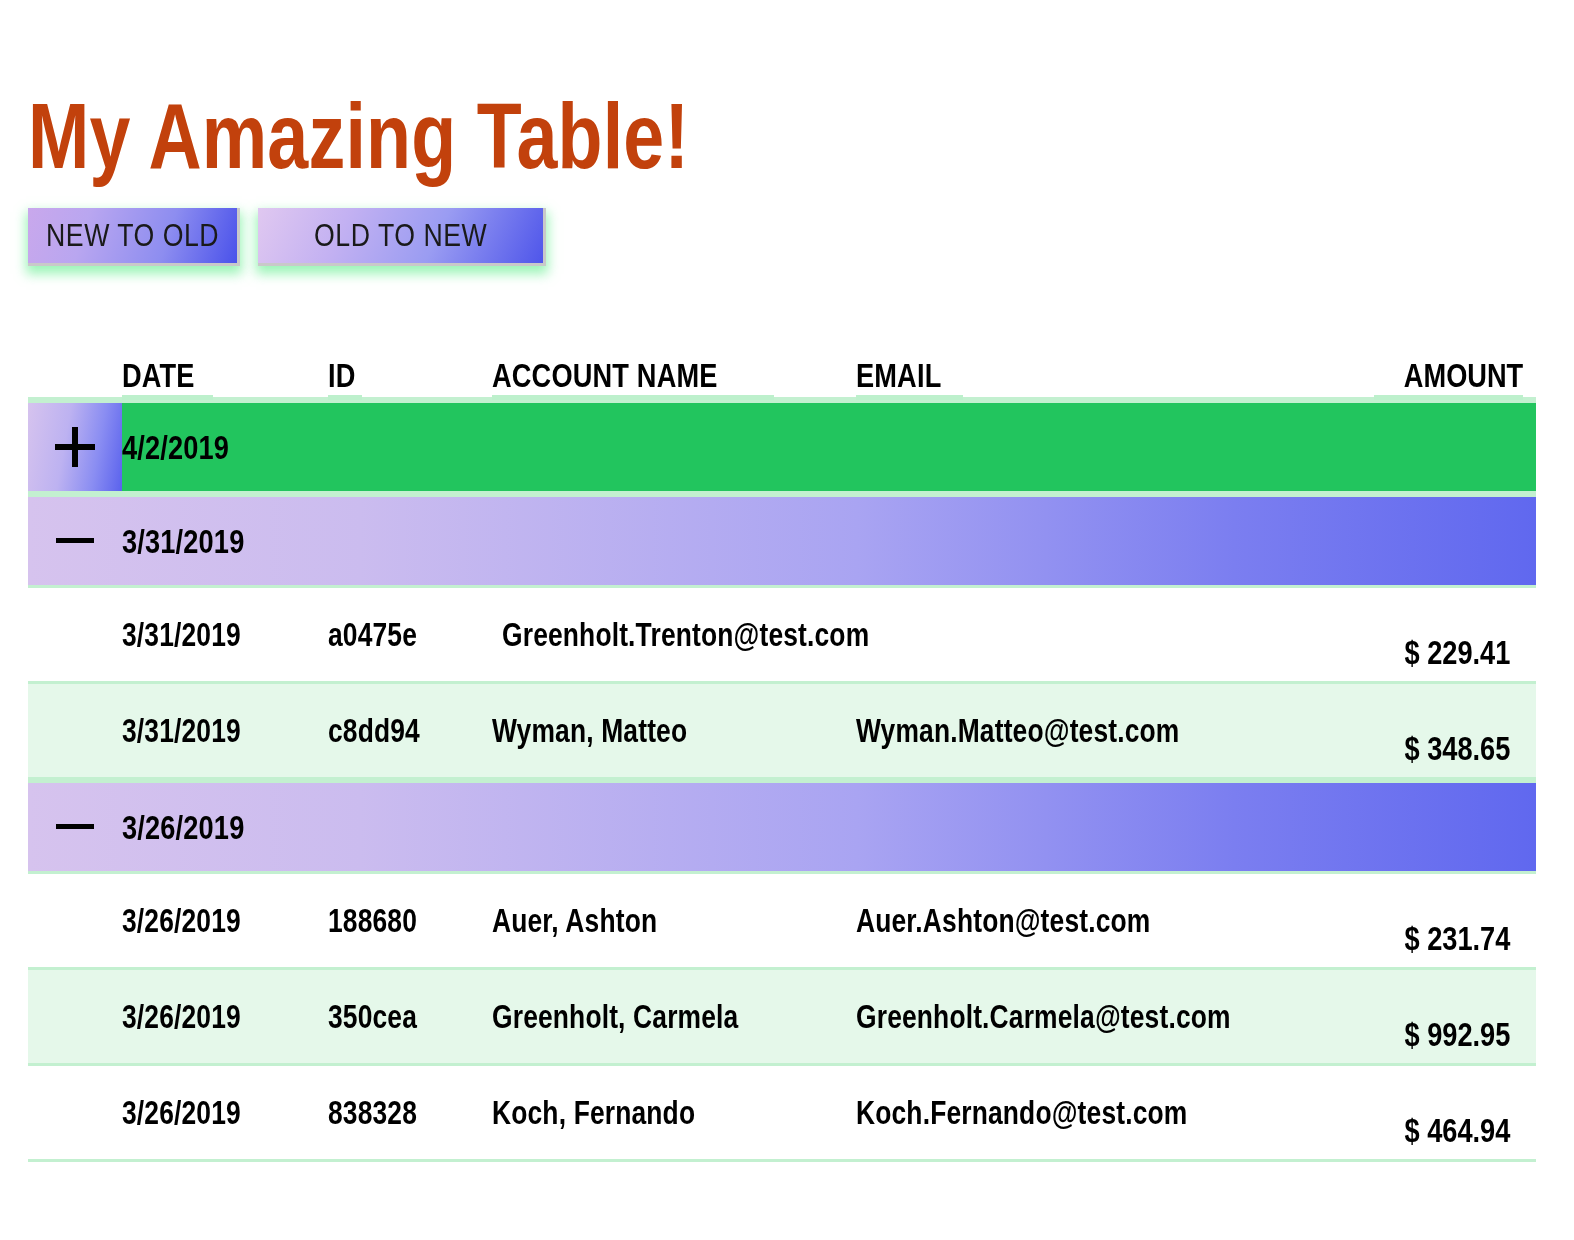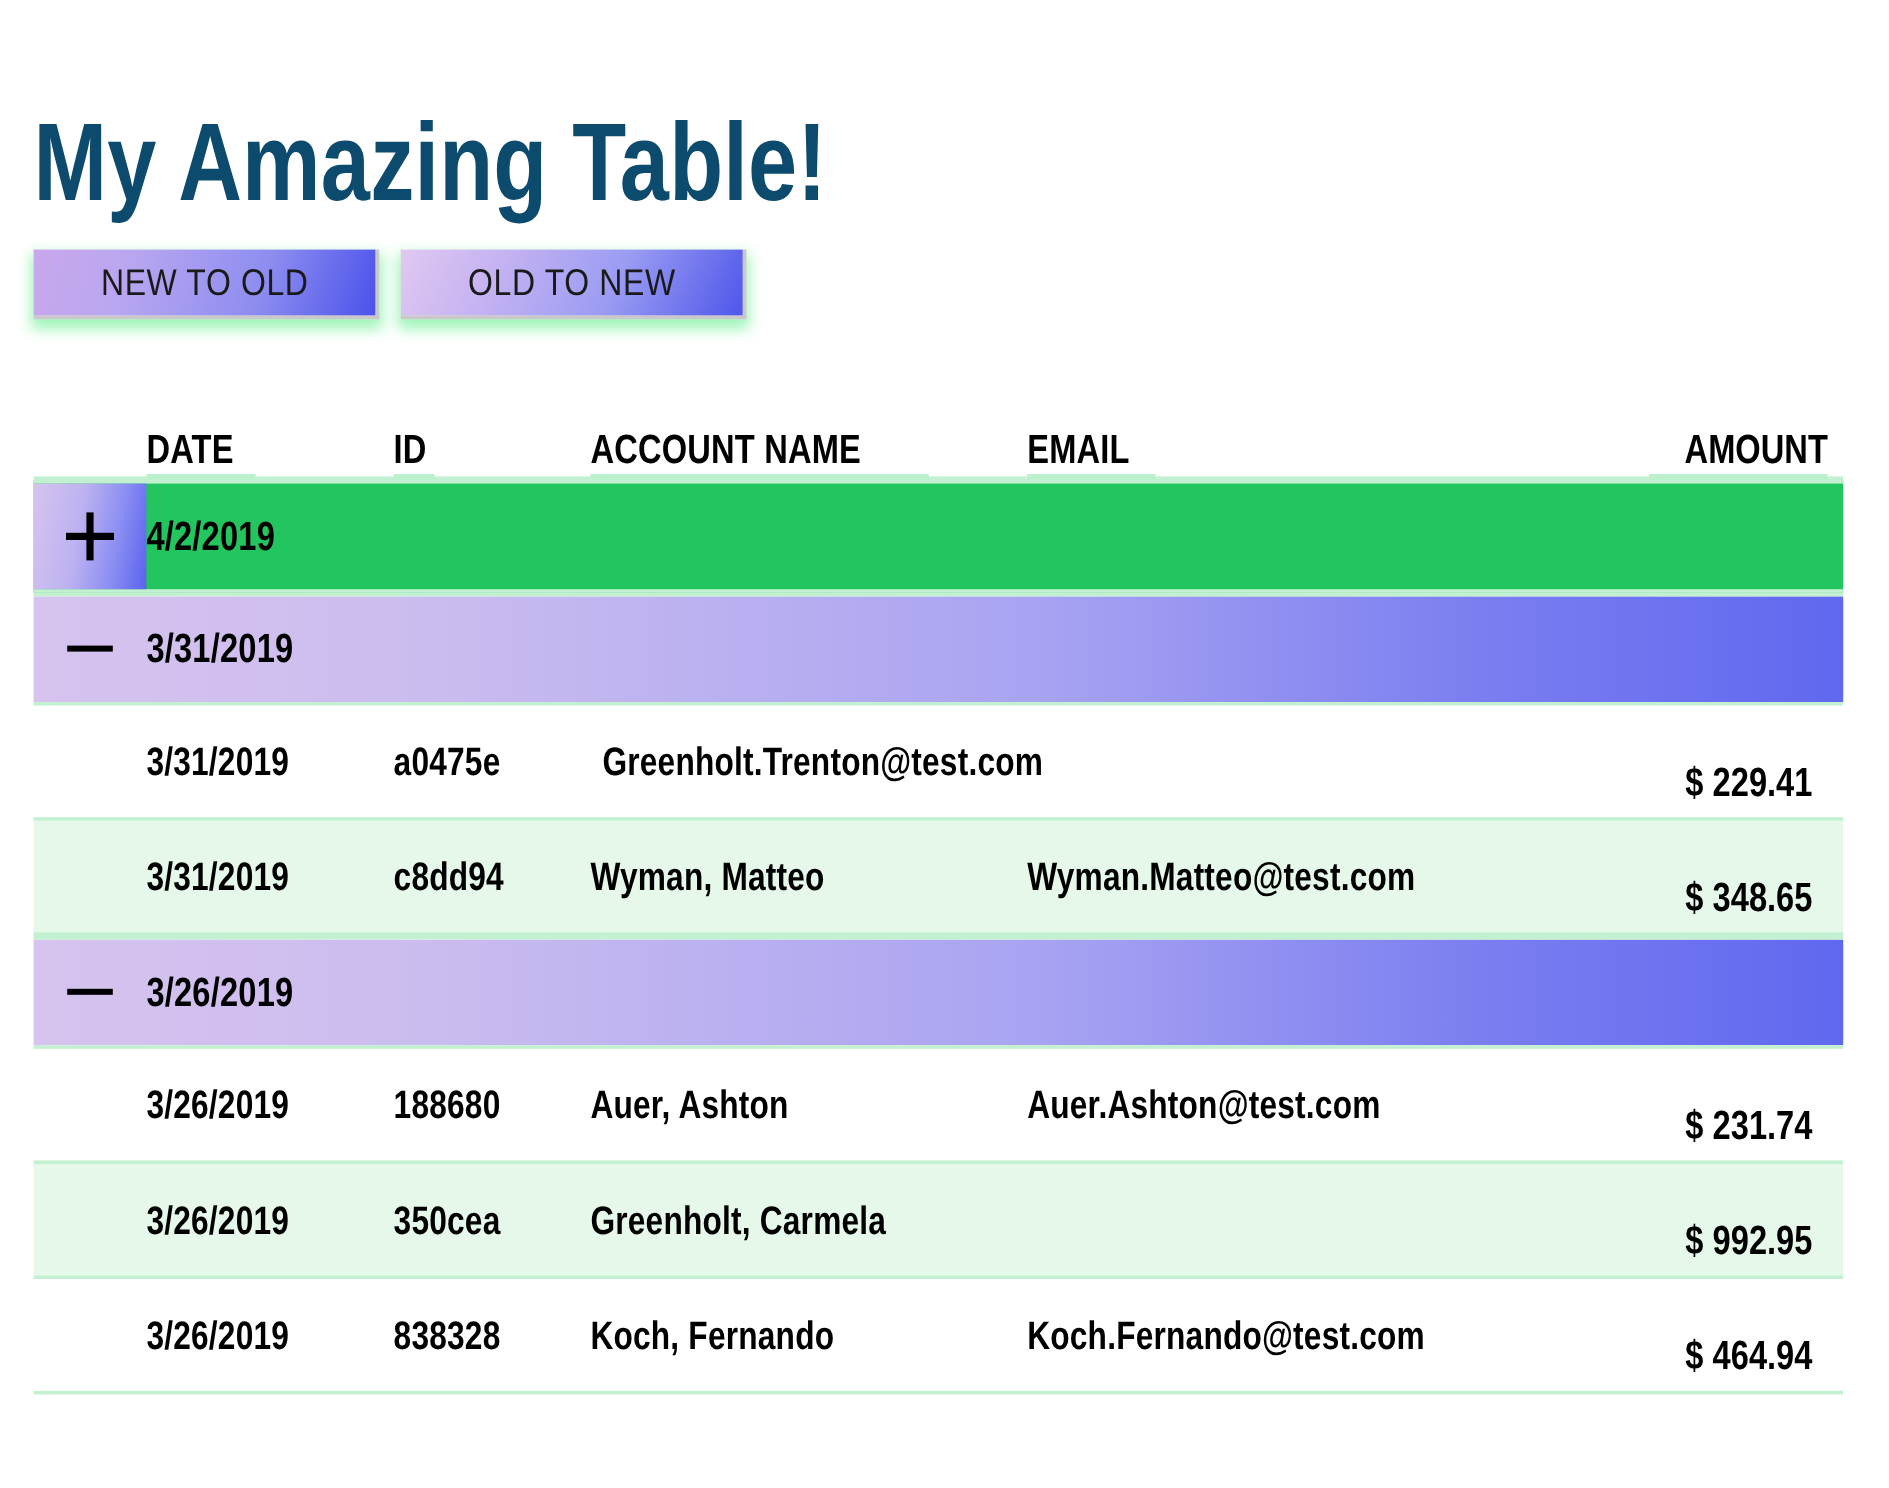--- a/index.html
+++ b/index.html
@@ -34,21 +34,21 @@
     white-space: nowrap;
   }
 
   
   #page-title {
     position: absolute;
     left: 28px;
     top: 26px;
     font-size: 92px;
     line-height: 96px;
-    color: #0c4a6e;
+    color: #c2410c;
     letter-spacing: -0.5px;
   }
 
   
   #sort-buttons {
     position: absolute;
     left: 28px;
     top: 208px;
     display: flex;
     gap: 18px;
@@ -71,21 +71,21 @@
   .sort-btn .lbl {
     font-size: 31px;
     line-height: 31px;
     font-family: "Liberation Sans Narrow", "Liberation Sans", "DejaVu Sans Condensed", sans-serif;
     font-weight: normal;
     transform: scaleX(0.86);
     display: inline-block;
     white-space: nowrap;
     letter-spacing: 0.6px;
   }
-  #sort-new-to-old { width: 288px; }
+  #sort-new-to-old { width: 212px; }
   #sort-old-to-new { width: 288px;
     background-image: linear-gradient(115deg, #e0c8f0 0%, #c3b1f2 30%, #9a9cf2 62%, #4f56ea 100%);
   }
 
   
   #data-table {
     position: absolute;
     left: 28px;
     top: 336px;
     width: 1508px;
@@ -270,20 +270,21 @@
         <div class="cell c-id"><span class="cond dtext">188680</span></div>
         <div class="cell c-name"><span class="cond dtext">Auer, Ashton</span></div>
         <div class="cell c-email"><span class="cond dtext">Auer.Ashton@test.com</span></div>
         <div class="cell c-amount"><span class="cond-r dtext">$ 231.74</span></div>
       </div>
       <div class="t-row data-row alt">
         <div class="cell c-exp"></div>
         <div class="cell c-date"><span class="cond dtext">3/26/2019</span></div>
         <div class="cell c-id"><span class="cond dtext">350cea</span></div>
         <div class="cell c-name"><span class="cond dtext">Greenholt, Carmela</span></div>
+        <div class="cell c-email"><span class="cond dtext">Greenholt.Carmela@test.com</span></div>
         <div class="cell c-amount"><span class="cond-r dtext">$ 992.95</span></div>
       </div>
       <div class="t-row data-row plain">
         <div class="cell c-exp"></div>
         <div class="cell c-date"><span class="cond dtext">3/26/2019</span></div>
         <div class="cell c-id"><span class="cond dtext">838328</span></div>
         <div class="cell c-name"><span class="cond dtext">Koch, Fernando</span></div>
         <div class="cell c-email"><span class="cond dtext">Koch.Fernando@test.com</span></div>
         <div class="cell c-amount"><span class="cond-r dtext">$ 464.94</span></div>
       </div>

